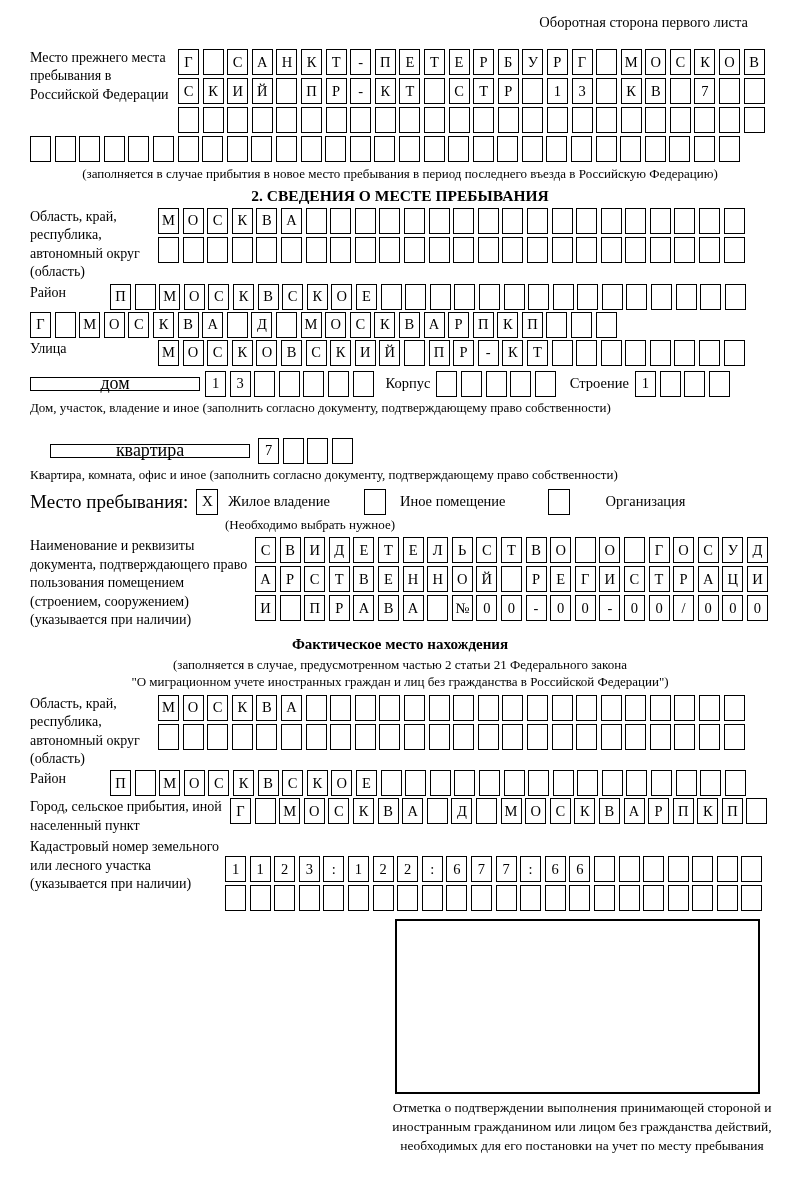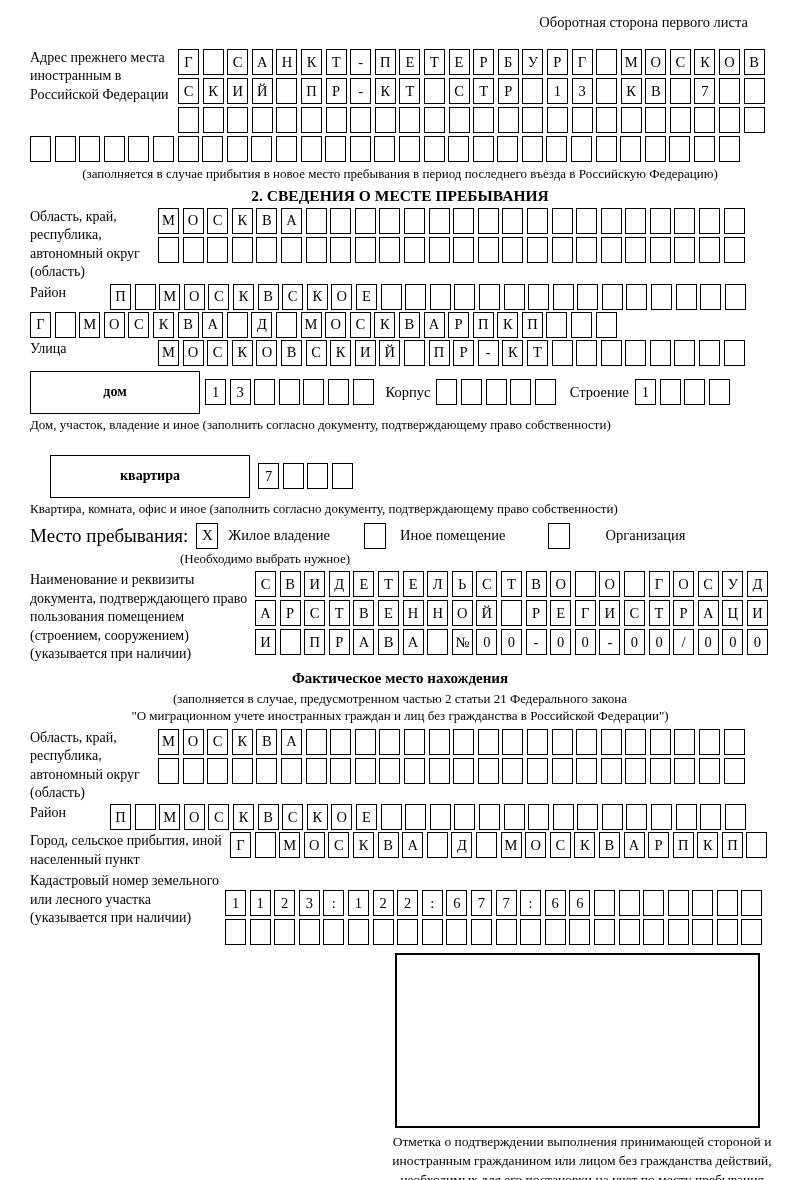--- a/index.html
+++ b/index.html
@@ -18,44 +18,43 @@
     flex:none; width:21px; height:26px;
     border:1.6px solid #000;
     display:flex; align-items:center; justify-content:center;
     font-size:14.5px;
   }
   .fieldblock { display:flex; align-items:flex-start; }
   .note { font-size:13px; line-height:1.3; }
   .center { text-align:center; }
   .title { font-weight:bold; font-size:15.5px; text-align:center; }
   .widebox {
-    flex:none; height:43px; border:1.6px solid #000;
+    flex:none; height:14px; border:1.6px solid #000;
     display:flex; align-items:center; justify-content:center;
-    font-size:14px;
-    font-weight:bold;
+    font-size:18px;
   }
   .chk {
     flex:none; width:22px; height:26px; border:1.7px solid #000;
     display:flex; align-items:center; justify-content:center;
     font-size:15px;
   }
   .inline { display:flex; align-items:center; }
   .stamp-box {
     width:365px; height:175px; border:2px solid #000;
     margin-left:365px; margin-top:8px;
   }
   .stamp-caption { width:400px; margin-left:352px; margin-top:5px; font-size:13.5px; line-height:1.38; text-align:center; }
 </style>
 </head>
 <body>
 
 <div class="right-note">Оборотная сторона первого листа</div>
 
 <div class="fieldblock" style="margin-top:18px;">
-  <div class="flabel" style="width:148px; flex:none;">Адрес прежнего места иностранным в Российской Федерации</div>
+  <div class="flabel" style="width:148px; flex:none;">Место прежнего места пребывания в Российской Федерации</div>
   <div class="rows">
     <div class="cellrow">
         <span class="cell">Г</span>
         <span class="cell"></span>
         <span class="cell">С</span>
         <span class="cell">А</span>
         <span class="cell">Н</span>
         <span class="cell">К</span>
         <span class="cell">Т</span>
         <span class="cell">-</span>
@@ -356,21 +355,21 @@
 
 <div class="inline" style="margin-top:5px;">
   <div class="flabel" style="font-size:19px;font-family:Liberation Serif, serif;">Место пребывания:</div>
   <div class="chk" style="margin-left:8px;">X</div>
   <div class="flabel" style="margin-left:10px; font-size:14.5px;">Жилое владение</div>
   <div class="chk" style="margin-left:34px;"></div>
   <div class="flabel" style="margin-left:14px; font-size:14.5px;">Иное помещение</div>
   <div class="chk" style="margin-left:42px;"></div>
   <div class="flabel" style="margin-left:36px; font-size:14.5px;">Организация</div>
 </div>
-<div class="note" style="margin-top:2px; margin-left:150px; width:260px; text-align:left;">(Необходимо выбрать нужное)</div>
+<div class="note" style="margin-top:2px; margin-left:150px; width:260px; text-align:center;">(Необходимо выбрать нужное)</div>
 
 <div class="fieldblock" style="margin-top:4px;">
   <div class="flabel" style="width:225px; flex:none;">Наименование и реквизиты документа, подтверждающего право пользования помещением (строением, сооружением) (указывается при наличии)</div>
   <div class="rows">
     <div class="cellrow">
         <span class="cell">С</span>
         <span class="cell">В</span>
         <span class="cell">И</span>
         <span class="cell">Д</span>
         <span class="cell">Е</span>

